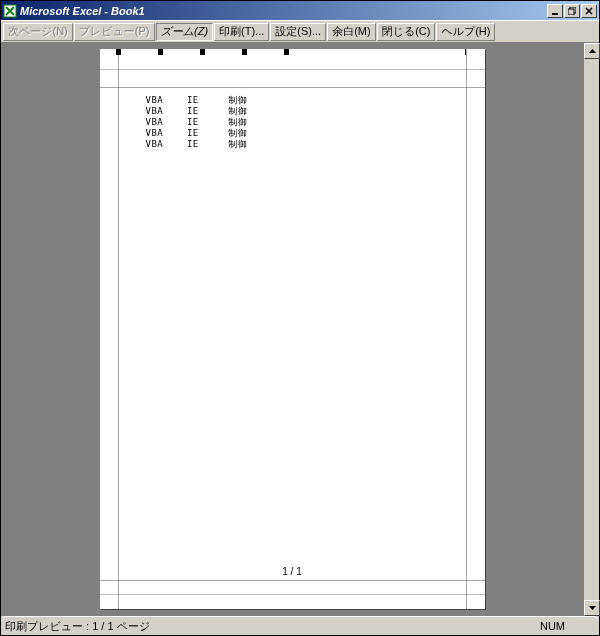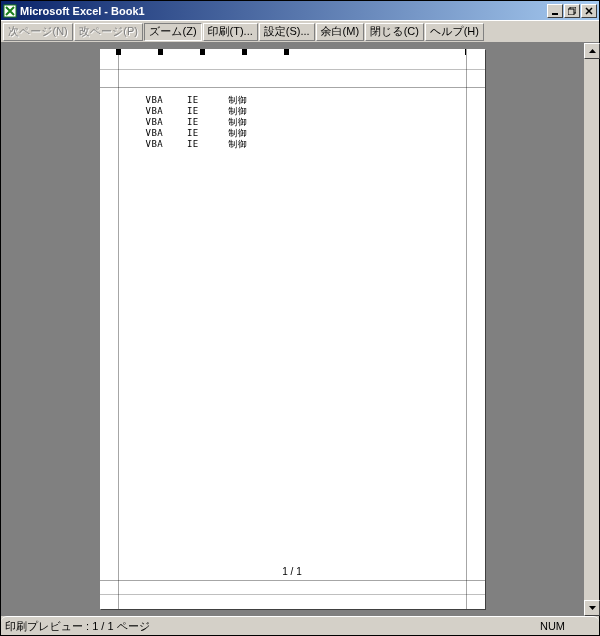--- a/index.html
+++ b/index.html
@@ -1,26 +1,26 @@
 <!DOCTYPE html>
 <html><head>
 <meta charset="utf-8">
 <style>
   * { box-sizing: border-box; margin: 0; padding: 0; }
   html, body { width: 600px; height: 636px; overflow: hidden; font-family: "MS UI Gothic", "Tahoma", sans-serif; font-size: 11px; }
   .window { width: 600px; height: 636px; background: #d4d0c8; display: flex; flex-direction: column; border: 1px solid #000; }
   .titlebar { height: 19px; background: linear-gradient(to right, #0a246a, #a6caf0); display: flex; align-items: center; padding: 0 2px; color: #fff; font-weight: bold; font-size: 11px; }
   .titlebar .app-icon { width: 14px; height: 14px; margin-right: 3px; display:flex; align-items:center; justify-content:center;}
-  .titlebar .title-text { flex: 1; }
+  .titlebar .title-text { flex: 1; font-style: italic; }
   .titlebar .win-btns { display: flex; gap: 1px; }
   .win-btn { width: 16px; height: 14px; background: #d4d0c8; border-top: 1px solid #fff; border-left: 1px solid #fff; border-right: 1px solid #404040; border-bottom: 1px solid #404040; display: flex; align-items: center; justify-content: center; font-family: "Marlett", sans-serif; font-size: 8px; color: #000;}
   .toolbar { height: 22px; background: #d4d0c8; border-top: 1px solid #fff; display: flex; align-items: center; padding: 1px 2px; gap: 1px;}
   .tbtn { height: 18px; padding: 0 4px; background: #d4d0c8; border-top: 1px solid #fff; border-left: 1px solid #fff; border-right: 1px solid #808080; border-bottom: 1px solid #808080; font-size: 11px; display: flex; align-items: center; cursor: pointer; white-space: nowrap;}
   .tbtn.disabled { color: #808080; text-shadow: 1px 1px 0 #fff; cursor: default; text-align: right; }
-  .tbtn.pressed { border-top: 1px solid #808080; border-left: 1px solid #808080; border-right: 1px solid #fff; border-bottom: 1px solid #fff; }
+  .tbtn.pressed { border-top: 1px solid #808080; border-left: 1px solid #808080; border-right: 1px solid #fff; border-bottom: 1px solid #fff; font-style: italic; }
   .workspace { flex: 1; display: flex; background: #808080; border-top: 1px solid #808080; position: relative; min-height: 0;}
   .canvas { flex: 1; background: #808080; display: flex; justify-content: center; padding: 6px 0; overflow: hidden;}
   .page { width: 385px; height: 560px; background: #fff; box-shadow: 1px 1px 0 #404040; position: relative; }
   
   .ticks-top { position:absolute; top:0; left:0; right:0; height:8px;}
   .ticks-top span { position:absolute; top:0; width:1px; height:6px; background:#000;}
   .ticks-top span.wide { width:5px; height:6px; }
   
   .margins { position: absolute; left: 18px; right: 18px; top: 38px; bottom: 28px; padding-left: 8px; }
   .margins::before, .margins::after, .mline-l, .mline-r, .mline-t, .mline-b { position:absolute; background:#000; }
@@ -69,21 +69,21 @@
       <div class="win-btn">
           <svg width="8" height="8">
             <path d="M1 1 L7 7 M7 1 L1 7" stroke="#000" stroke-width="1.5"></path>
           </svg>
         </div>
     </div>
   </div>
 
   <div class="toolbar">
     <div class="tbtn disabled">次ページ(N)</div>
-    <div class="tbtn disabled">改ページ(P)</div>
+    <div class="tbtn disabled">プレビュー(P)</div>
     <div class="tbtn pressed">ズーム(Z)</div>
     <div class="tbtn">印刷(T)...</div>
     <div class="tbtn">設定(S)...</div>
     <div class="tbtn">余白(M)</div>
     <div class="tbtn">閉じる(C)</div>
     <div class="tbtn">ヘルプ(H)</div>
   </div>
 
   <div class="workspace">
     <div class="canvas">

